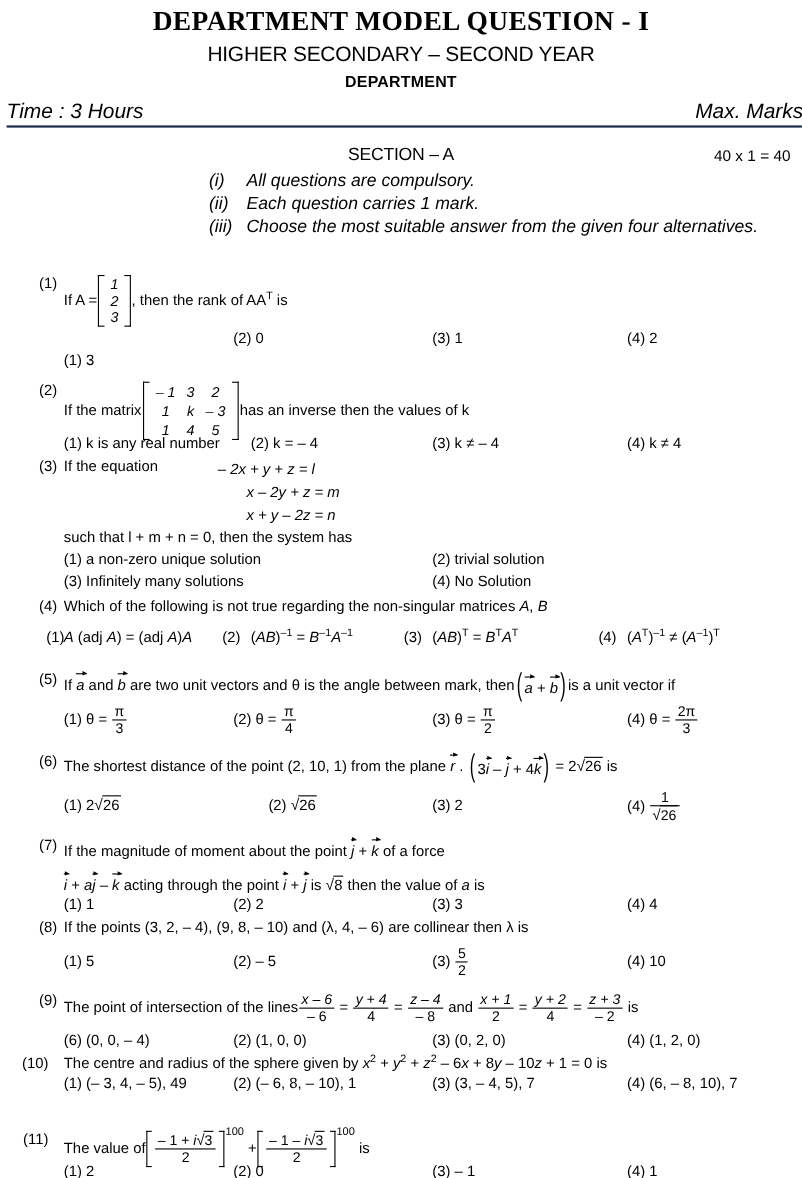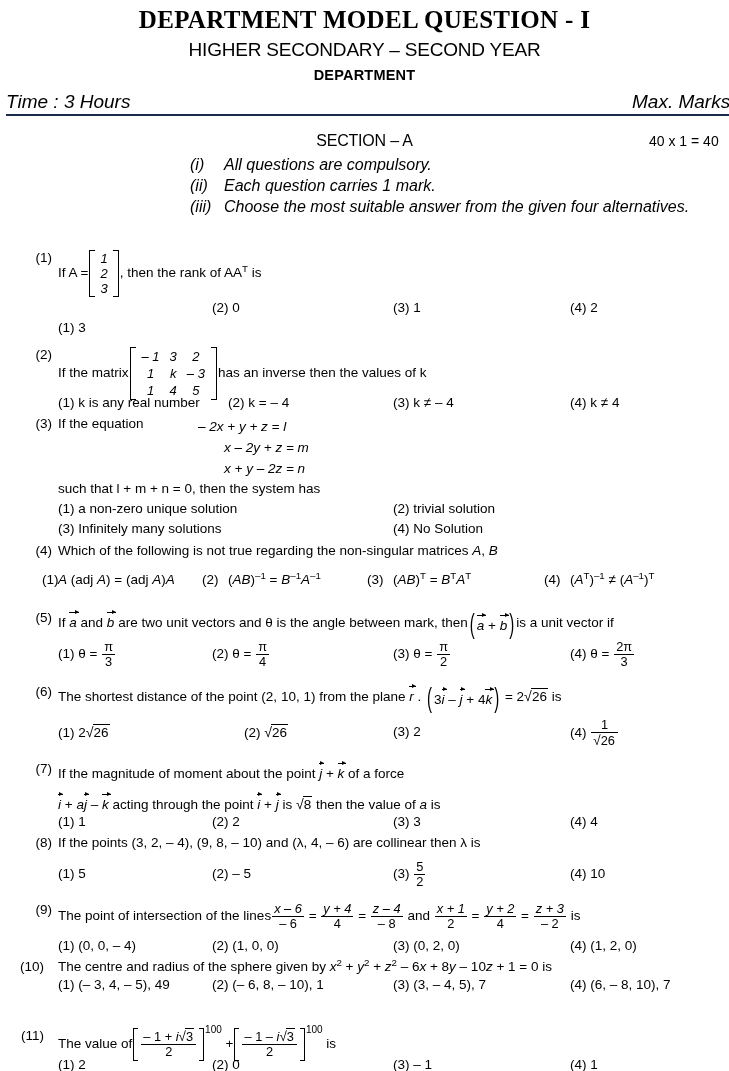--- a/index.html
+++ b/index.html
@@ -383,21 +383,21 @@
   <span class="qbody" style="left:58px; top:829px;">If the points (3, 2, – 4), (9, 8, – 10) and (λ, 4, – 6) are collinear then λ is</span>
   <span class="opt" style="left:58px;  top:860px;">(1) 5</span>
   <span class="opt" style="left:212px; top:860px;">(2) – 5</span>
   <span class="opt" style="left:393px; top:854px;">(3) <span class="frac"><span class="num">5</span><span class="den">2</span></span></span>
   <span class="opt" style="left:570px; top:860px;">(4) 10</span>
 
   <span class="qnum" style="left:18px; top:896px;">(9)</span>
   <span class="qbody" style="left:58px; top:896px;">
     <span>The point of intersection of the lines</span><span class="frac"><span class="num it">x – 6</span><span class="den">– 6</span></span> = <span class="frac"><span class="num it">y + 4</span><span class="den">4</span></span> = <span class="frac"><span class="num it">z – 4</span><span class="den">– 8</span></span> <span>and</span> <span class="frac"><span class="num it">x + 1</span><span class="den">2</span></span> = <span class="frac"><span class="num it">y + 2</span><span class="den">4</span></span> = <span class="frac"><span class="num it">z + 3</span><span class="den">– 2</span></span> <span>is</span>
   </span>
-  <span class="opt" style="left:58px;  top:932px;">(1) (0, 0, – 4)</span>
+  <span class="opt" style="left:58px;  top:932px;">(6) (0, 0, – 4)</span>
   <span class="opt" style="left:212px; top:932px;">(2) (1, 0, 0)</span>
   <span class="opt" style="left:393px; top:932px;">(3) (0, 2, 0)</span>
   <span class="opt" style="left:570px; top:932px;">(4) (1, 2, 0)</span>
 
   <span class="qnum" style="left:10px; top:953px;">(10)</span>
   <span class="qbody" style="left:58px; top:953px;">The centre and radius of the sphere given by <i>x</i><sup>2</sup> + <i>y</i><sup>2</sup> + <i>z</i><sup>2</sup> – 6<i>x</i> + 8<i>y</i> – 10<i>z</i> + 1 = 0 is</span>
   <span class="opt" style="left:58px;  top:971px;">(1) (– 3, 4, – 5), 49</span>
   <span class="opt" style="left:212px; top:971px;">(2) (– 6, 8, – 10), 1</span>
   <span class="opt" style="left:393px; top:971px;">(3) (3, – 4, 5), 7</span>
   <span class="opt" style="left:570px; top:971px;">(4) (6, – 8, 10), 7</span>

